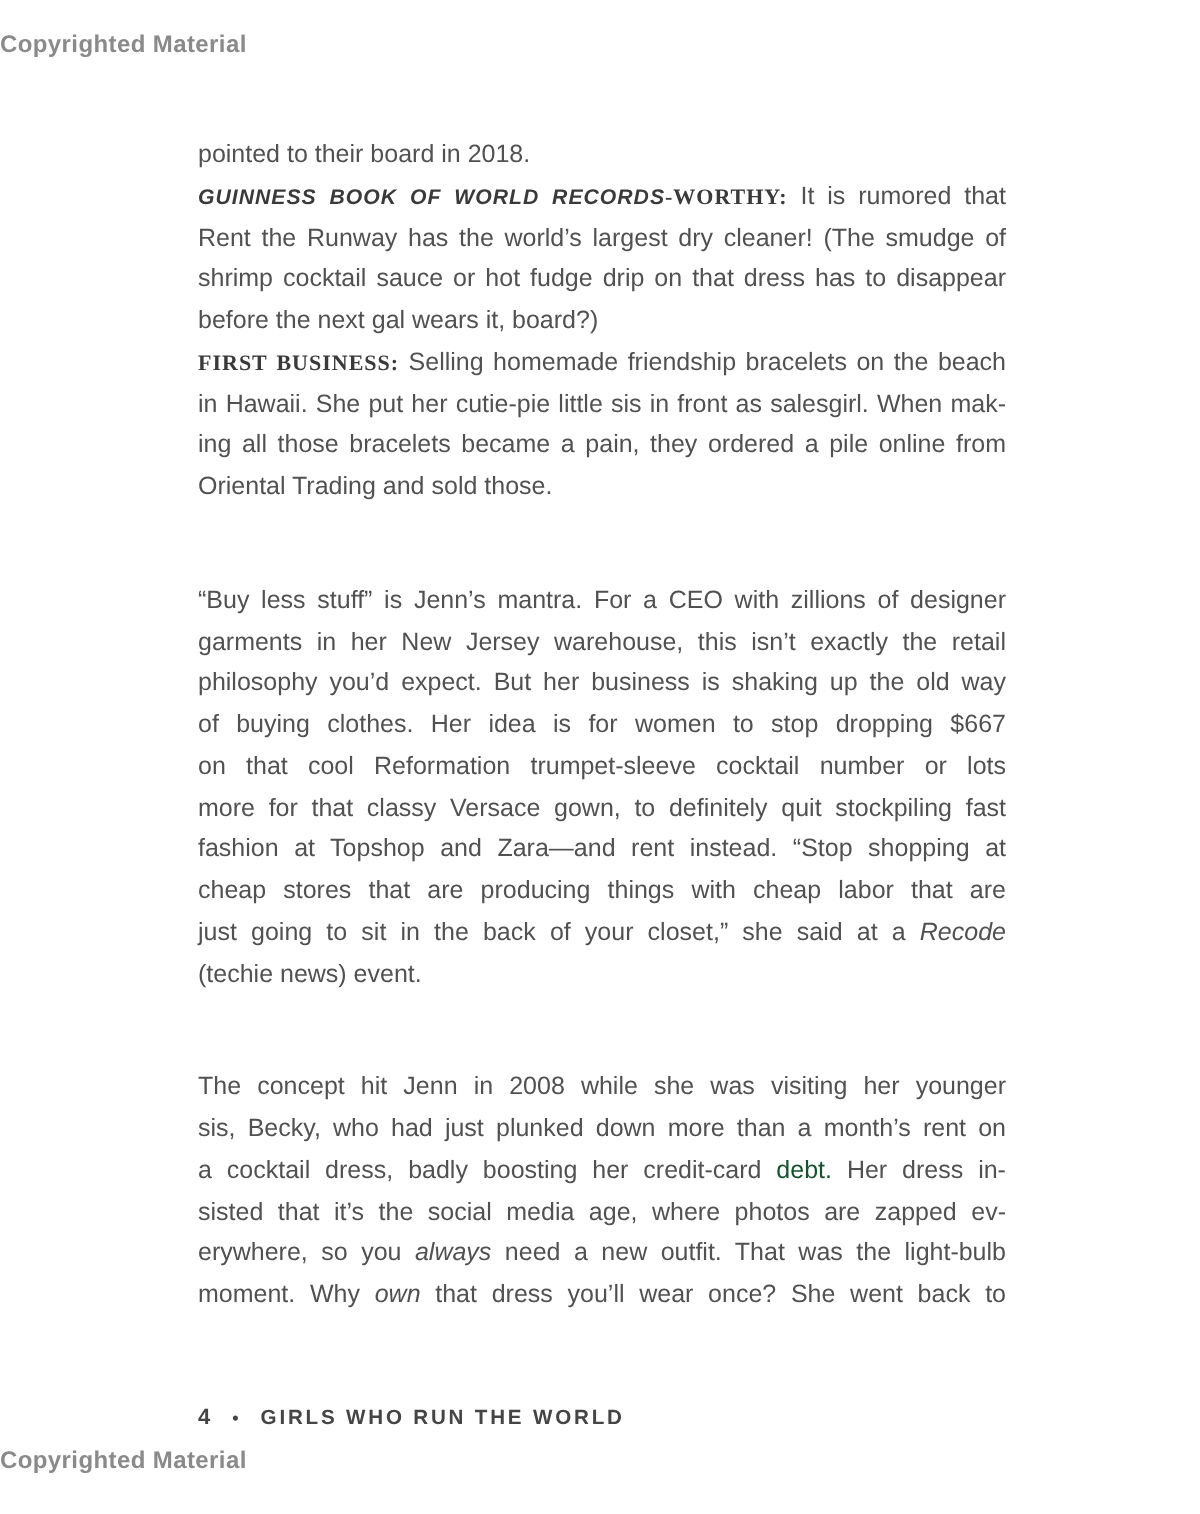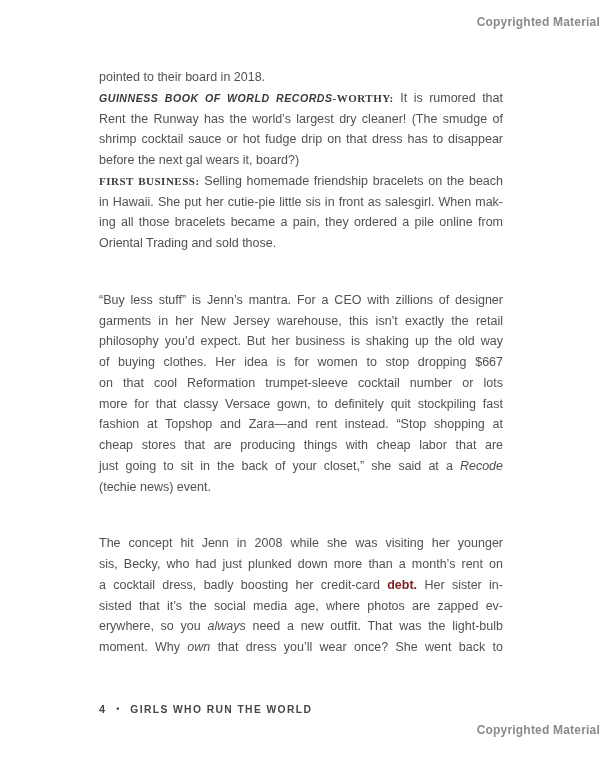--- a/index.html
+++ b/index.html
@@ -10,21 +10,21 @@
     overflow: hidden;
   }
   .page {
     position: relative;
     width: 600px; height: 757px;
     background: var(--page-bg, #ffffff);
   }
   .copyright {
     position: absolute;
     left: 0; width: 100%;
-    text-align: right;
+    text-align: left;
     font-size: 12px;
     font-weight: bold;
     color: var(--muted, #8a8a8a);
     letter-spacing: 0.2px;
   }
   .copyright.top { top: 15px; }
   .copyright.bottom { top: 723px; }
 
   .body-block {
     position: absolute;
@@ -40,21 +40,21 @@
     text-align: justify;
     text-align-last: justify;
     text-justify: inter-word;
     height: 20.75px;
     white-space: normal;
   }
   .line.last {
     text-align-last: left;
   }
   .s-n { font-style: normal; font-weight: normal; }
-  .s-b { font-weight: bold; color: #7f1d1d; }
+  .s-b { font-weight: normal; color: #14532d; }
   .s-i { font-style: italic; }
   .s-bl {
     font-weight: bold;
     font-size: 11px;
     letter-spacing: 0.5px;
     color: #3a3a3a;
     font-family: Liberation Serif, serif;
   }
   .s-bil {
     font-weight: bold;
@@ -109,21 +109,21 @@
         <div class="line"><span class="s-n">on that cool Reformation trumpet-sleeve cocktail number or lots</span></div>
         <div class="line"><span class="s-n">more for that classy Versace gown, to definitely quit stockpiling fast</span></div>
         <div class="line"><span class="s-n">fashion at Topshop and Zara—and rent instead. “Stop shopping at</span></div>
         <div class="line"><span class="s-n">cheap stores that are producing things with cheap labor that are</span></div>
         <div class="line"><span class="s-n">just going to sit in the back of your closet,” she said at a </span><span class="s-i">Recode</span></div>
         <div class="line last"><span class="s-n">(techie news) event.</span></div>
       </div>
       <div class="para gap">
         <div class="line"><span class="s-n">The concept hit Jenn in 2008 while she was visiting her younger</span></div>
         <div class="line"><span class="s-n">sis, Becky, who had just plunked down more than a month’s rent on</span></div>
-        <div class="line"><span class="s-n">a cocktail dress, badly boosting her credit-card </span><span class="s-b">debt.</span><span class="s-n"> Her sister in-</span></div>
+        <div class="line"><span class="s-n">a cocktail dress, badly boosting her credit-card </span><span class="s-b">debt.</span><span class="s-n"> Her dress in-</span></div>
         <div class="line"><span class="s-n">sisted that it’s the social media age, where photos are zapped ev-</span></div>
         <div class="line"><span class="s-n">erywhere, so you </span><span class="s-i">always</span><span class="s-n"> need a new outfit. That was the light-bulb</span></div>
         <div class="line"><span class="s-n">moment. Why </span><span class="s-i">own</span><span class="s-n"> that dress you’ll wear once? She went back to</span></div>
       </div>
     </div>
 
   <div class="footer">
     <span class="page-num">4</span>
     <span class="bullet">•</span>
     <span class="title">GIRLS WHO RUN THE WORLD</span>

